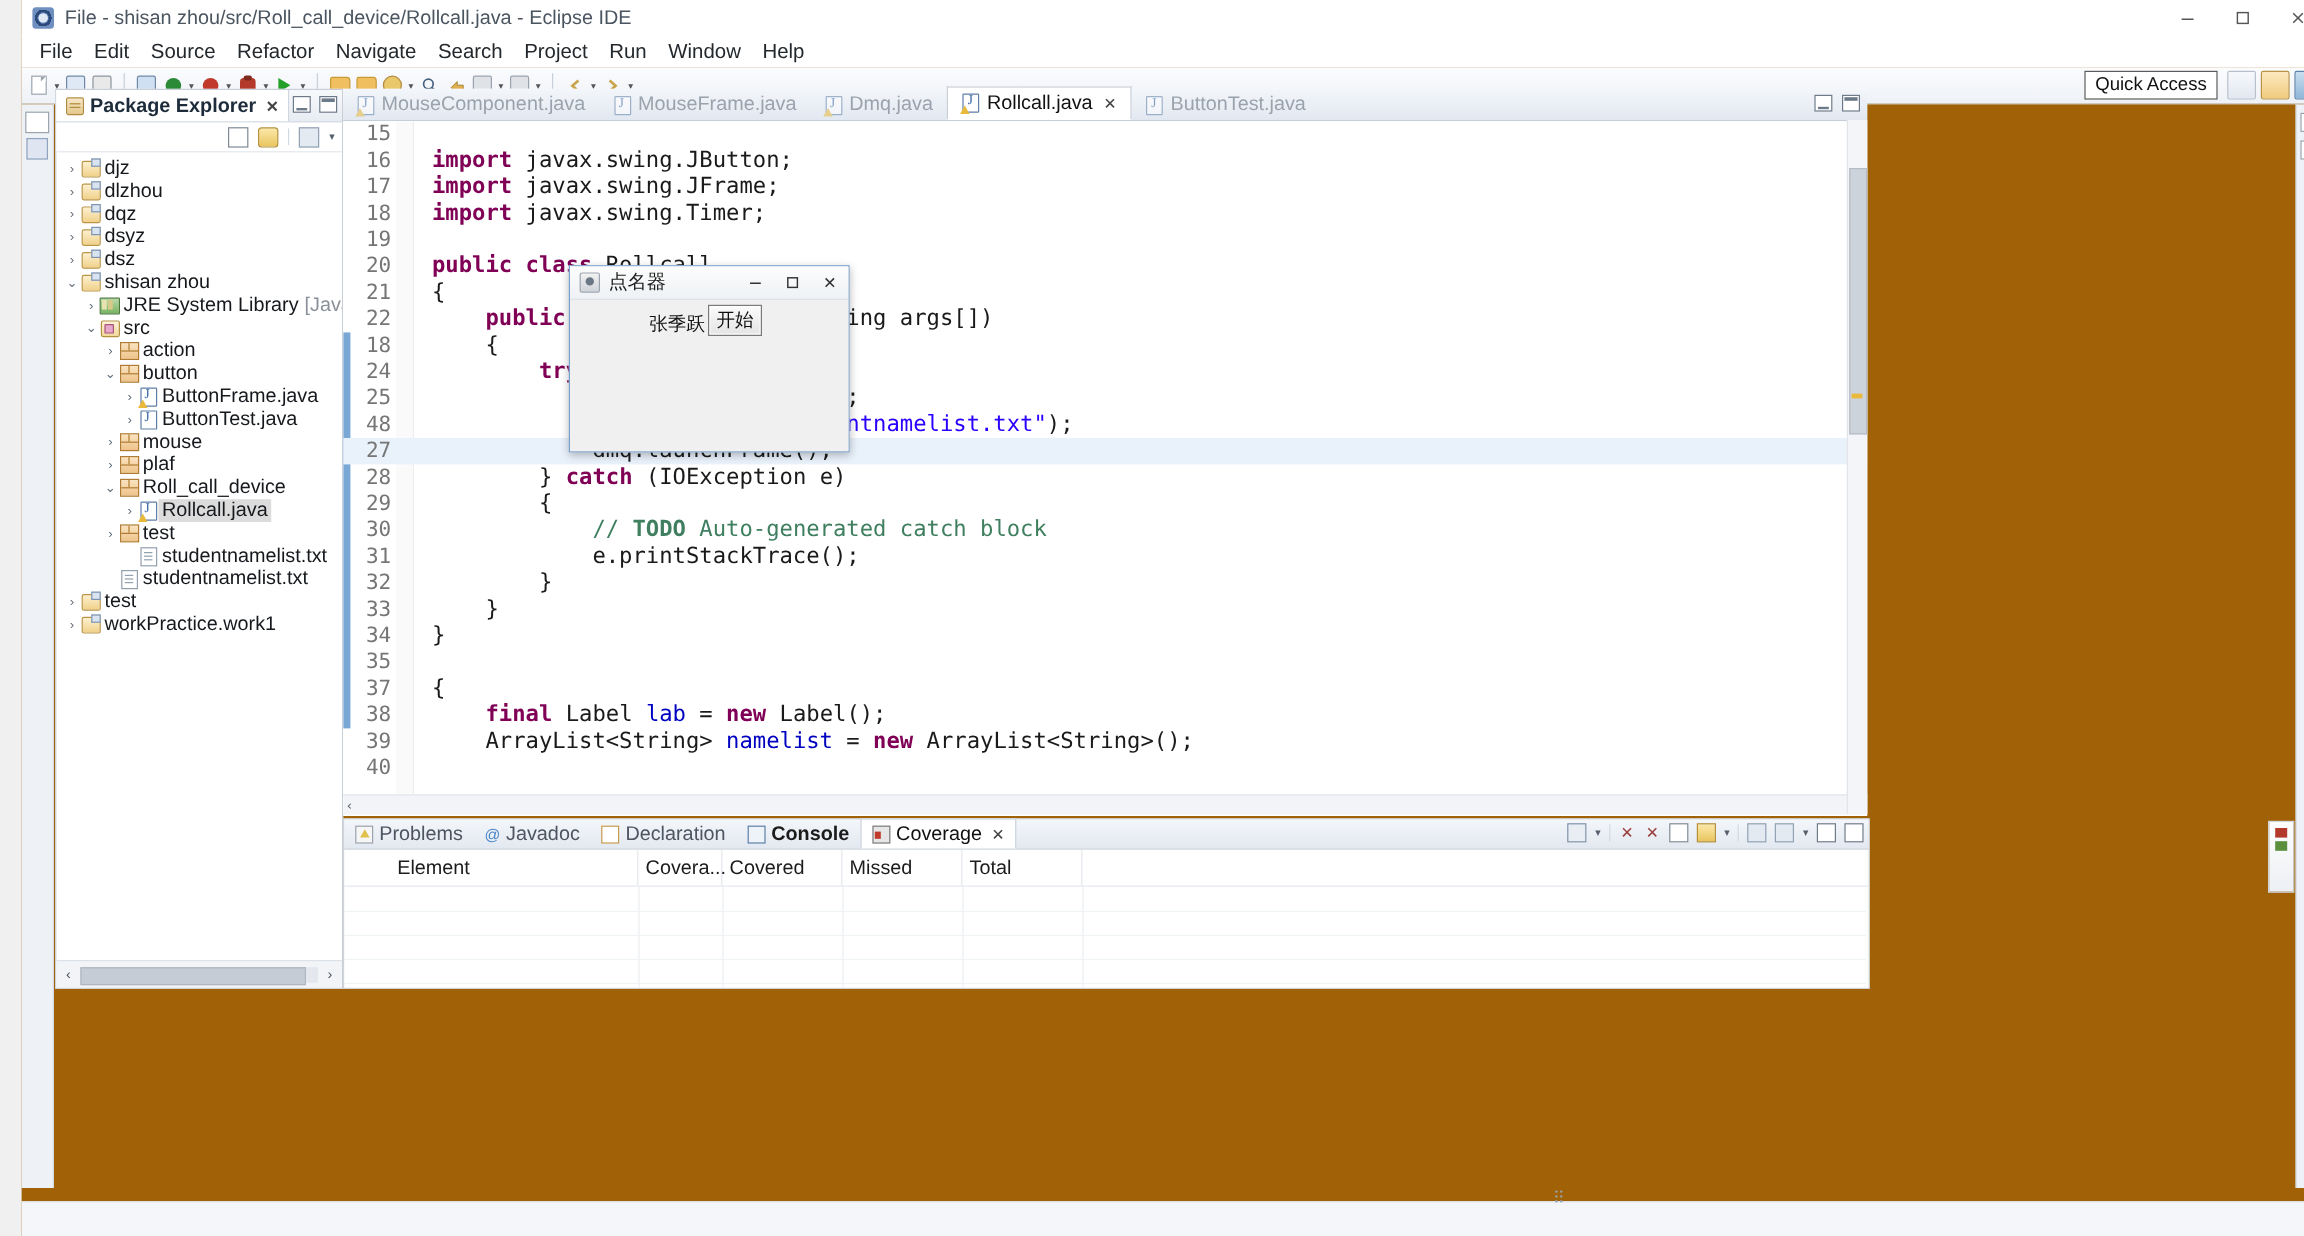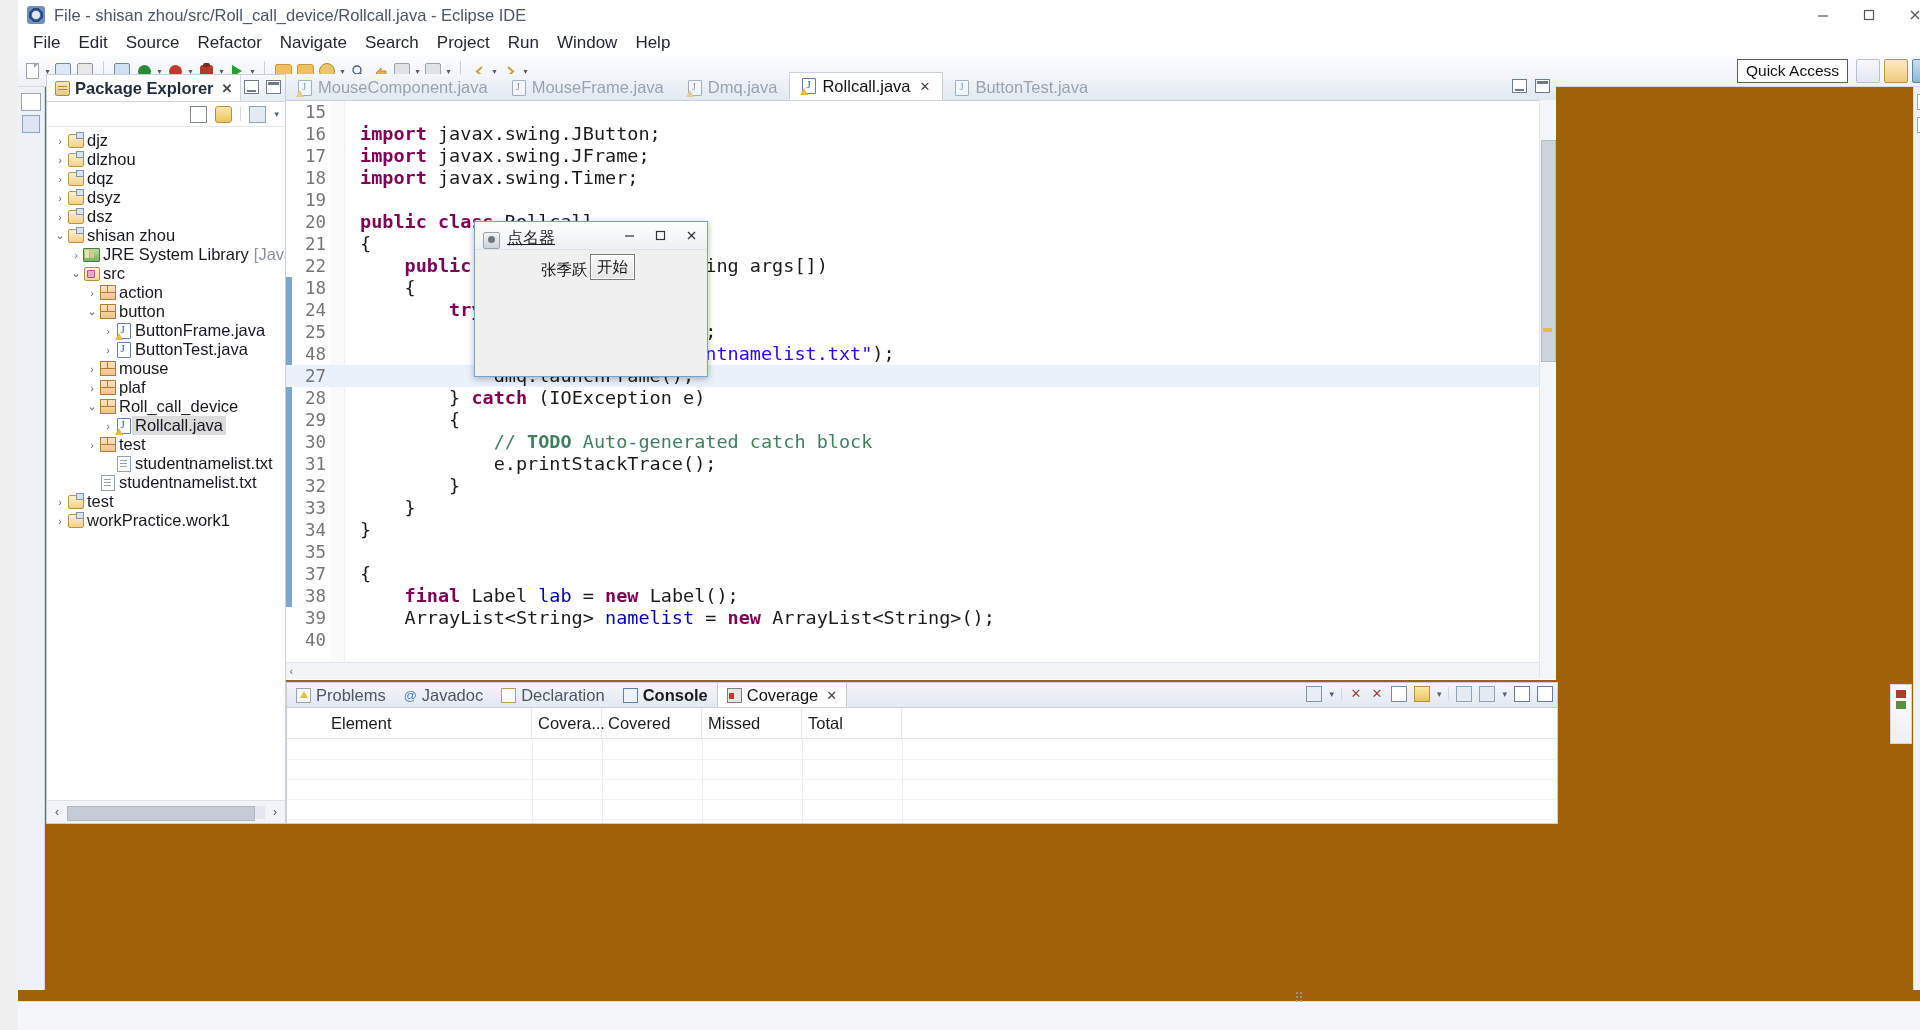--- a/index.html
+++ b/index.html
@@ -206,21 +206,21 @@
   }
   .eh-a{font-size:11px;color:#55606c;}
 
   
   .dialog{
     position:absolute;left:456px;top:221px;width:232px;height:154px;
     background:#f0f0f0;border:1px solid #7aa0cc;box-shadow:0 2px 7px rgba(0,0,0,.28);
   }
   .dlg-title{
     height:27px;background:linear-gradient(#fdfdfd,#eef1f5);
-    display:flex;align-items:flex-end;border-bottom:1px solid #dfe3e8;text-decoration:underline;
+    display:flex;align-items:center;border-bottom:1px solid #dfe3e8;
   }
   .dlg-ic{
     width:15px;height:15px;margin:0 7px 0 8px;flex:none;
     background:linear-gradient(#f2f2f2,#cfd4da);border:1px solid #9aa3ad;border-radius:2px;position:relative;
   }
   .dlg-ic:after{
     content:"";position:absolute;left:4px;top:3px;width:7px;height:7px;border-radius:50%;
     background:#6b7785;
   }
   .dlg-tt{font-size:16px;color:#1b1b1b;}

